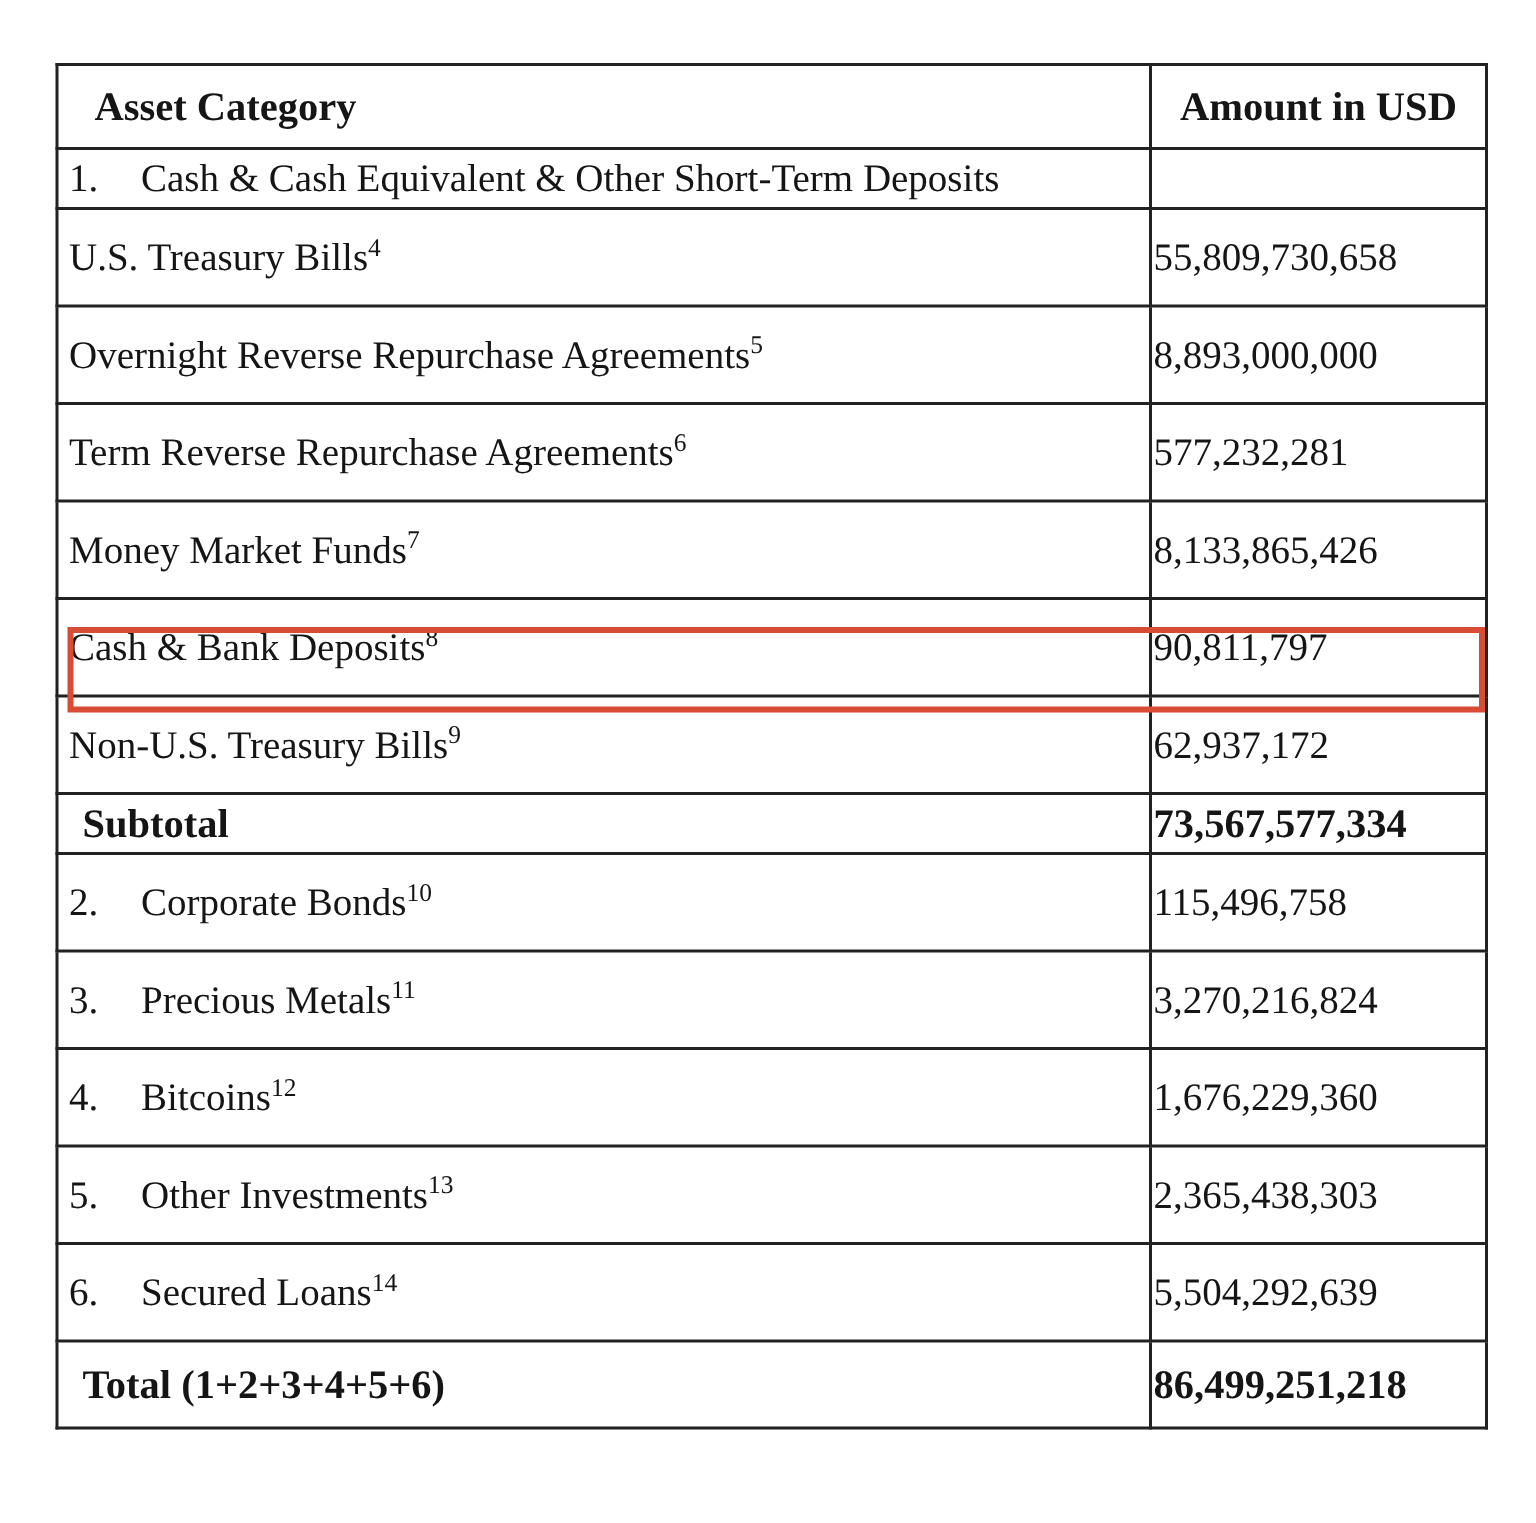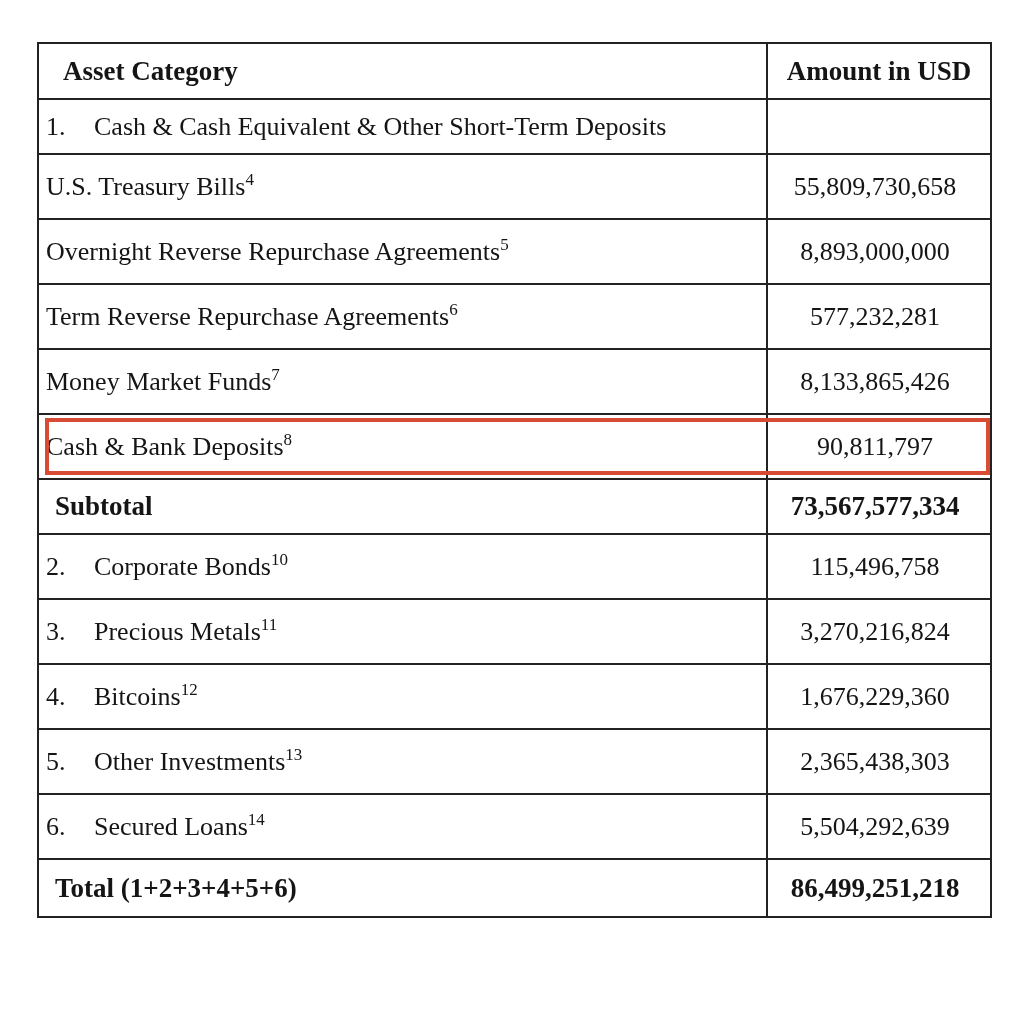--- a/index.html
+++ b/index.html
@@ -45,41 +45,41 @@
     text-align: center;
     font-size: 27px;
     font-weight: 700;
   }
   td.cat {
     text-align: left;
     padding-left: 7px;
     font-size: 26px;
   }
   td.amt {
-    text-align: center;
+    text-align: left;
     padding-right: 9px;
     font-size: 26px;
   }
   .num {
     display: inline-block;
     width: 48px;
   }
   tr.sub td.cat { }
   tr.bold td.cat,
   tr.bold td.amt {
     font-weight: 700;
     font-size: 27px;
   }
   tr.bold td.cat { padding-left: 16px; }
   sup {
     font-size: 17px;
     line-height: 0;
   }
   .h56 { height: 56px; }
-  .h55 { height: 55px; }
+  .h55 { height: 40px; }
   .h65 { height: 65px; }
   .h58 { height: 58px; }
   .highlight-box {
     position: absolute;
     left: 8px;
     top: 376px;
     width: 945px;
     height: 57px;
     border: 4px solid #d84b35;
     box-sizing: border-box;
@@ -119,20 +119,24 @@
         <td class="amt">577,232,281</td>
       </tr>
       <tr class="sub h65">
         <td class="cat"><span>Money Market Funds</span><sup>7</sup></td>
         <td class="amt">8,133,865,426</td>
       </tr>
       <tr class="sub h65">
         <td class="cat"><span>Cash &amp; Bank Deposits</span><sup>8</sup></td>
         <td class="amt">90,811,797</td>
       </tr>
+      <tr class="sub h65">
+        <td class="cat"><span>Non-U.S. Treasury Bills</span><sup>9</sup></td>
+        <td class="amt">62,937,172</td>
+      </tr>
       <tr class="bold h55">
         <td class="cat">Subtotal</td>
         <td class="amt">73,567,577,334</td>
       </tr>
       <tr class="h65">
         <td class="cat"><span class="num">2.</span><span>Corporate Bonds</span><sup>10</sup></td>
         <td class="amt">115,496,758</td>
       </tr>
       <tr class="h65">
         <td class="cat"><span class="num">3.</span><span>Precious Metals</span><sup>11</sup></td>

